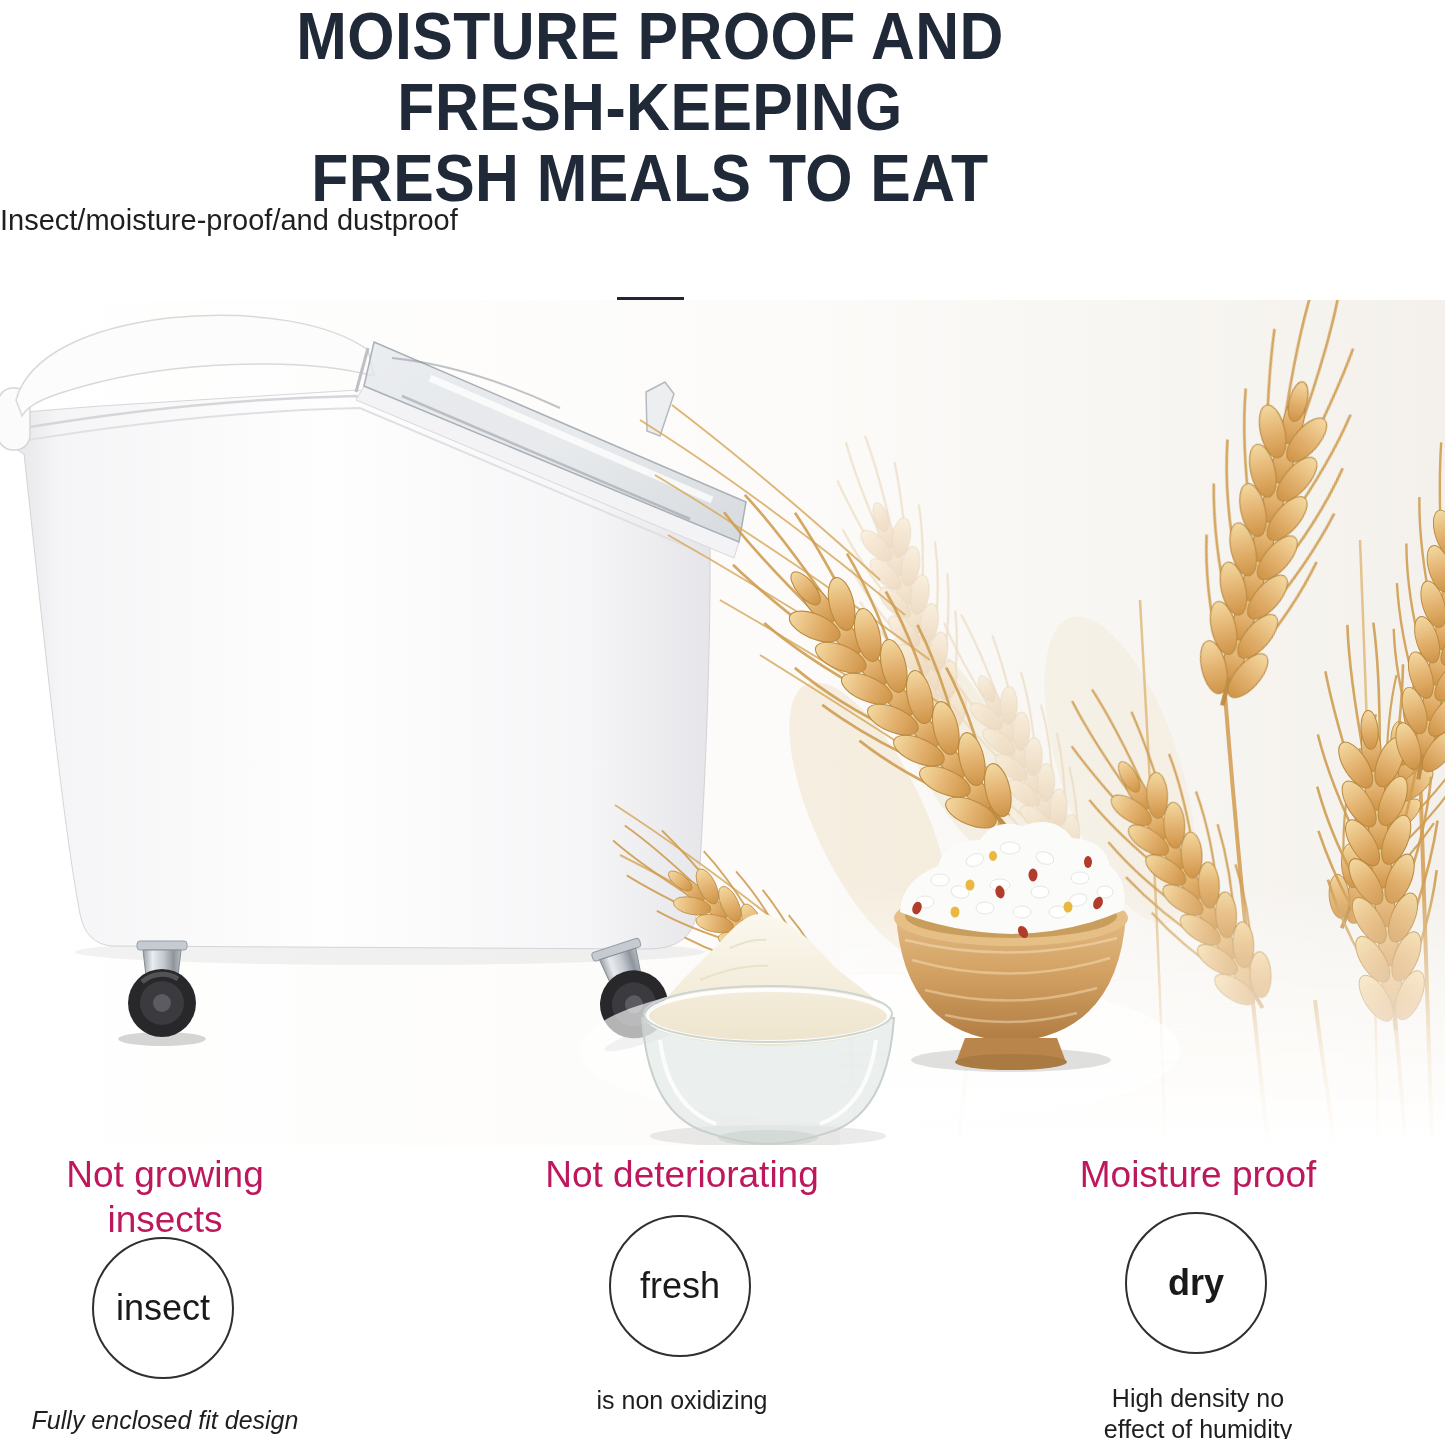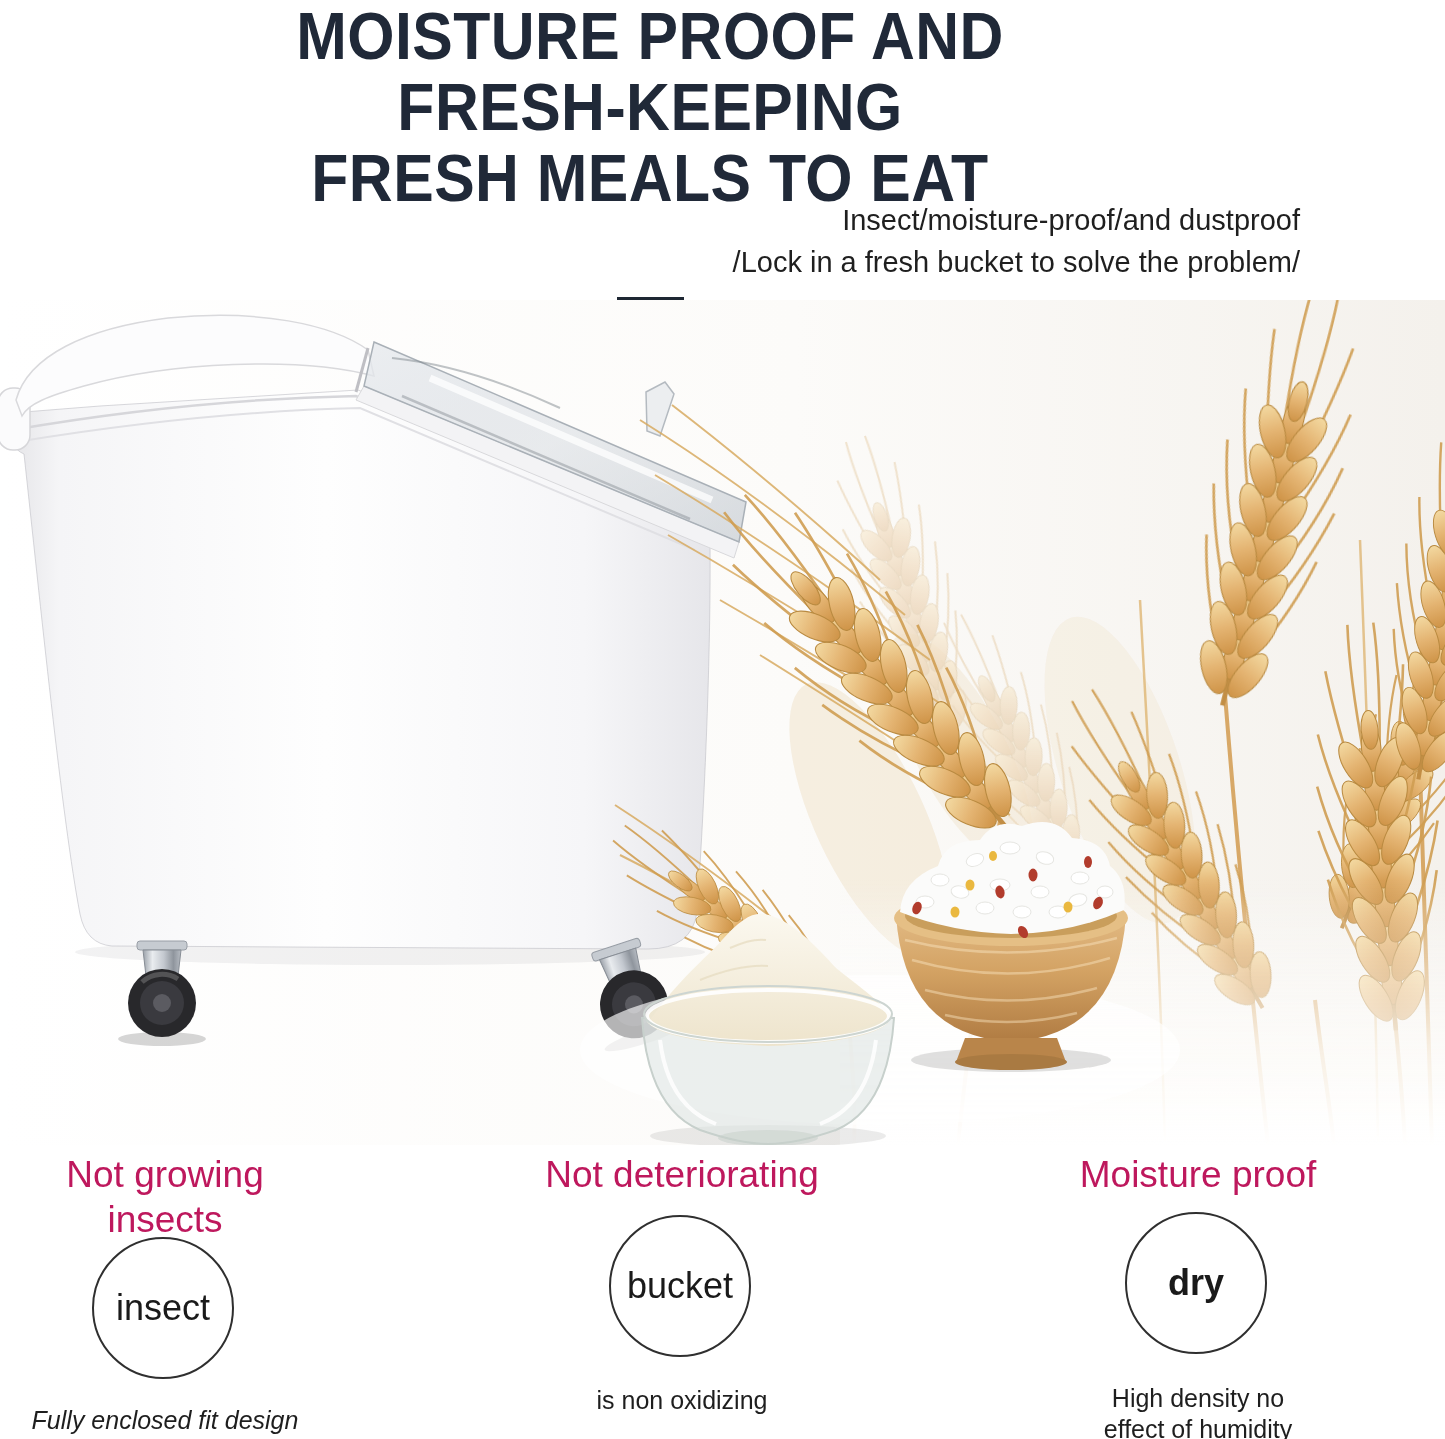--- a/index.html
+++ b/index.html
@@ -2,21 +2,21 @@
 <html><head>
 <meta charset="utf-8">
 <style>
   html,body{margin:0;padding:0;background:#fff;}
   .page{position:relative;width:1445px;height:1439px;background:#ffffff;overflow:hidden;
         font-family:"Liberation Sans",sans-serif;}
   .headline{position:absolute;left:0;top:1px;width:1300px;text-align:center;
             color:#202938;font-weight:bold;font-size:66px;line-height:71px;
             letter-spacing:.5px;transform:scaleX(.92);transform-origin:650px 0;}
   .headline span{display:block;}
-  .subtitle{position:absolute;left:0;top:199px;width:1300px;text-align:right;
+  .subtitle{position:absolute;left:0;top:199px;width:1300px;text-align:left;
             color:#1f1f1f;font-size:29px;line-height:42px;}
   .subtitle span{display:block;}
   .divider{position:absolute;left:617px;top:297px;width:67px;height:7px;background:#1e2733;}
   .scene{position:absolute;left:0;top:300px;width:1445px;height:845px;display:block;}
   .feature{position:absolute;width:310px;height:287px;text-align:center;color:#141414;}
   .feature .title{font-size:37px;line-height:45px;color:#be185d;}
   .feature .title span{display:block;}
   .feature .circle{position:absolute;left:82px;width:142px;height:142px;border:2px solid #2f2f2f;
                    border-radius:50%;display:flex;align-items:center;justify-content:center;
                    font-size:36px;color:#1a1a1a;background:#fff;box-sizing:border-box;}
@@ -32,21 +32,20 @@
 <div class="page">
 
   <div class="headline">
     <span>MOISTURE PROOF AND</span>
     <span>FRESH-KEEPING</span>
     <span>FRESH MEALS TO EAT</span>
   </div>
 
   <div class="subtitle">
     <span>Insect/moisture-proof/and dustproof</span>
-    <span>/Lock in a fresh bucket to solve the problem/</span>
   </div>
 
   <div class="divider"></div>
 
   <svg class="scene" viewBox="0 0 1445 845">
     <defs>
       <linearGradient id="bgGrad" x1="0" y1="0" x2="1" y2="0">
         <stop offset="0" stop-color="#ffffff"></stop>
           <stop offset=".55" stop-color="#fcfbf9"></stop>
         <stop offset="1" stop-color="#f4f1ec"></stop>
@@ -258,21 +257,21 @@
     <div class="caption">
       <span>Fully enclosed fit design</span>
     </div>
   </div>
 
   <div class="feature" id="f2">
     <div class="title">
       <span>Not deteriorating</span>
     </div>
     <div class="circle">
-      <span>bucket</span>
+      <span>fresh</span>
     </div>
     <div class="caption">
       <span>is non oxidizing</span>
     </div>
   </div>
 
   <div class="feature" id="f3">
     <div class="title">
       <span>Moisture proof</span>
     </div>

